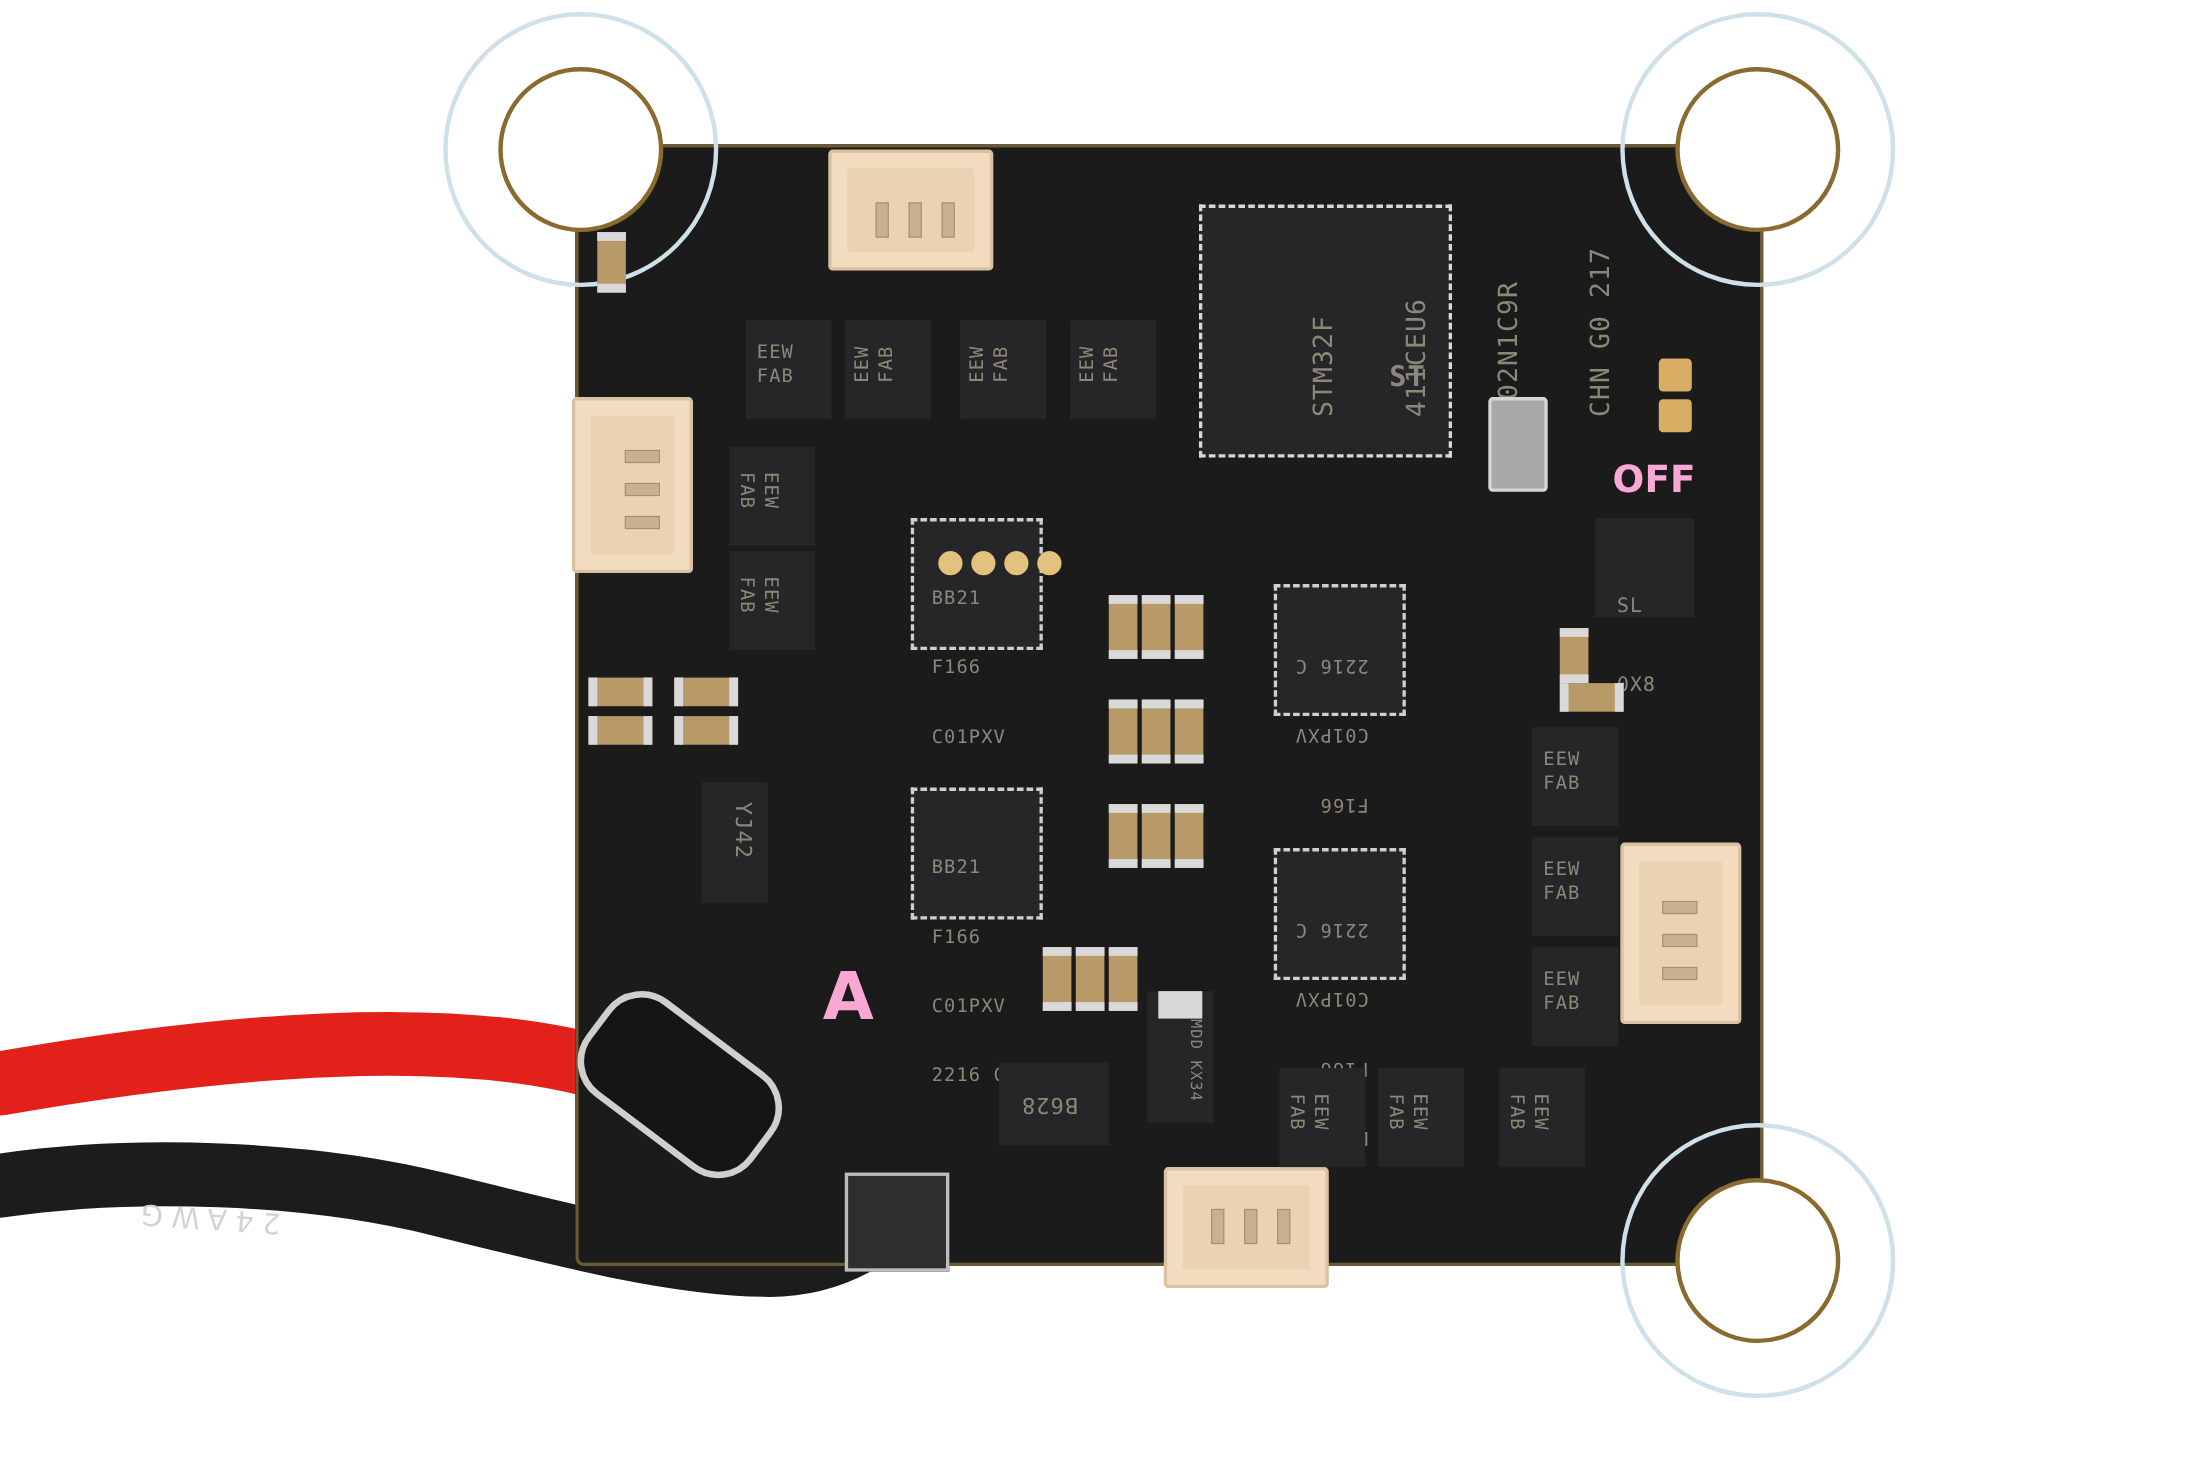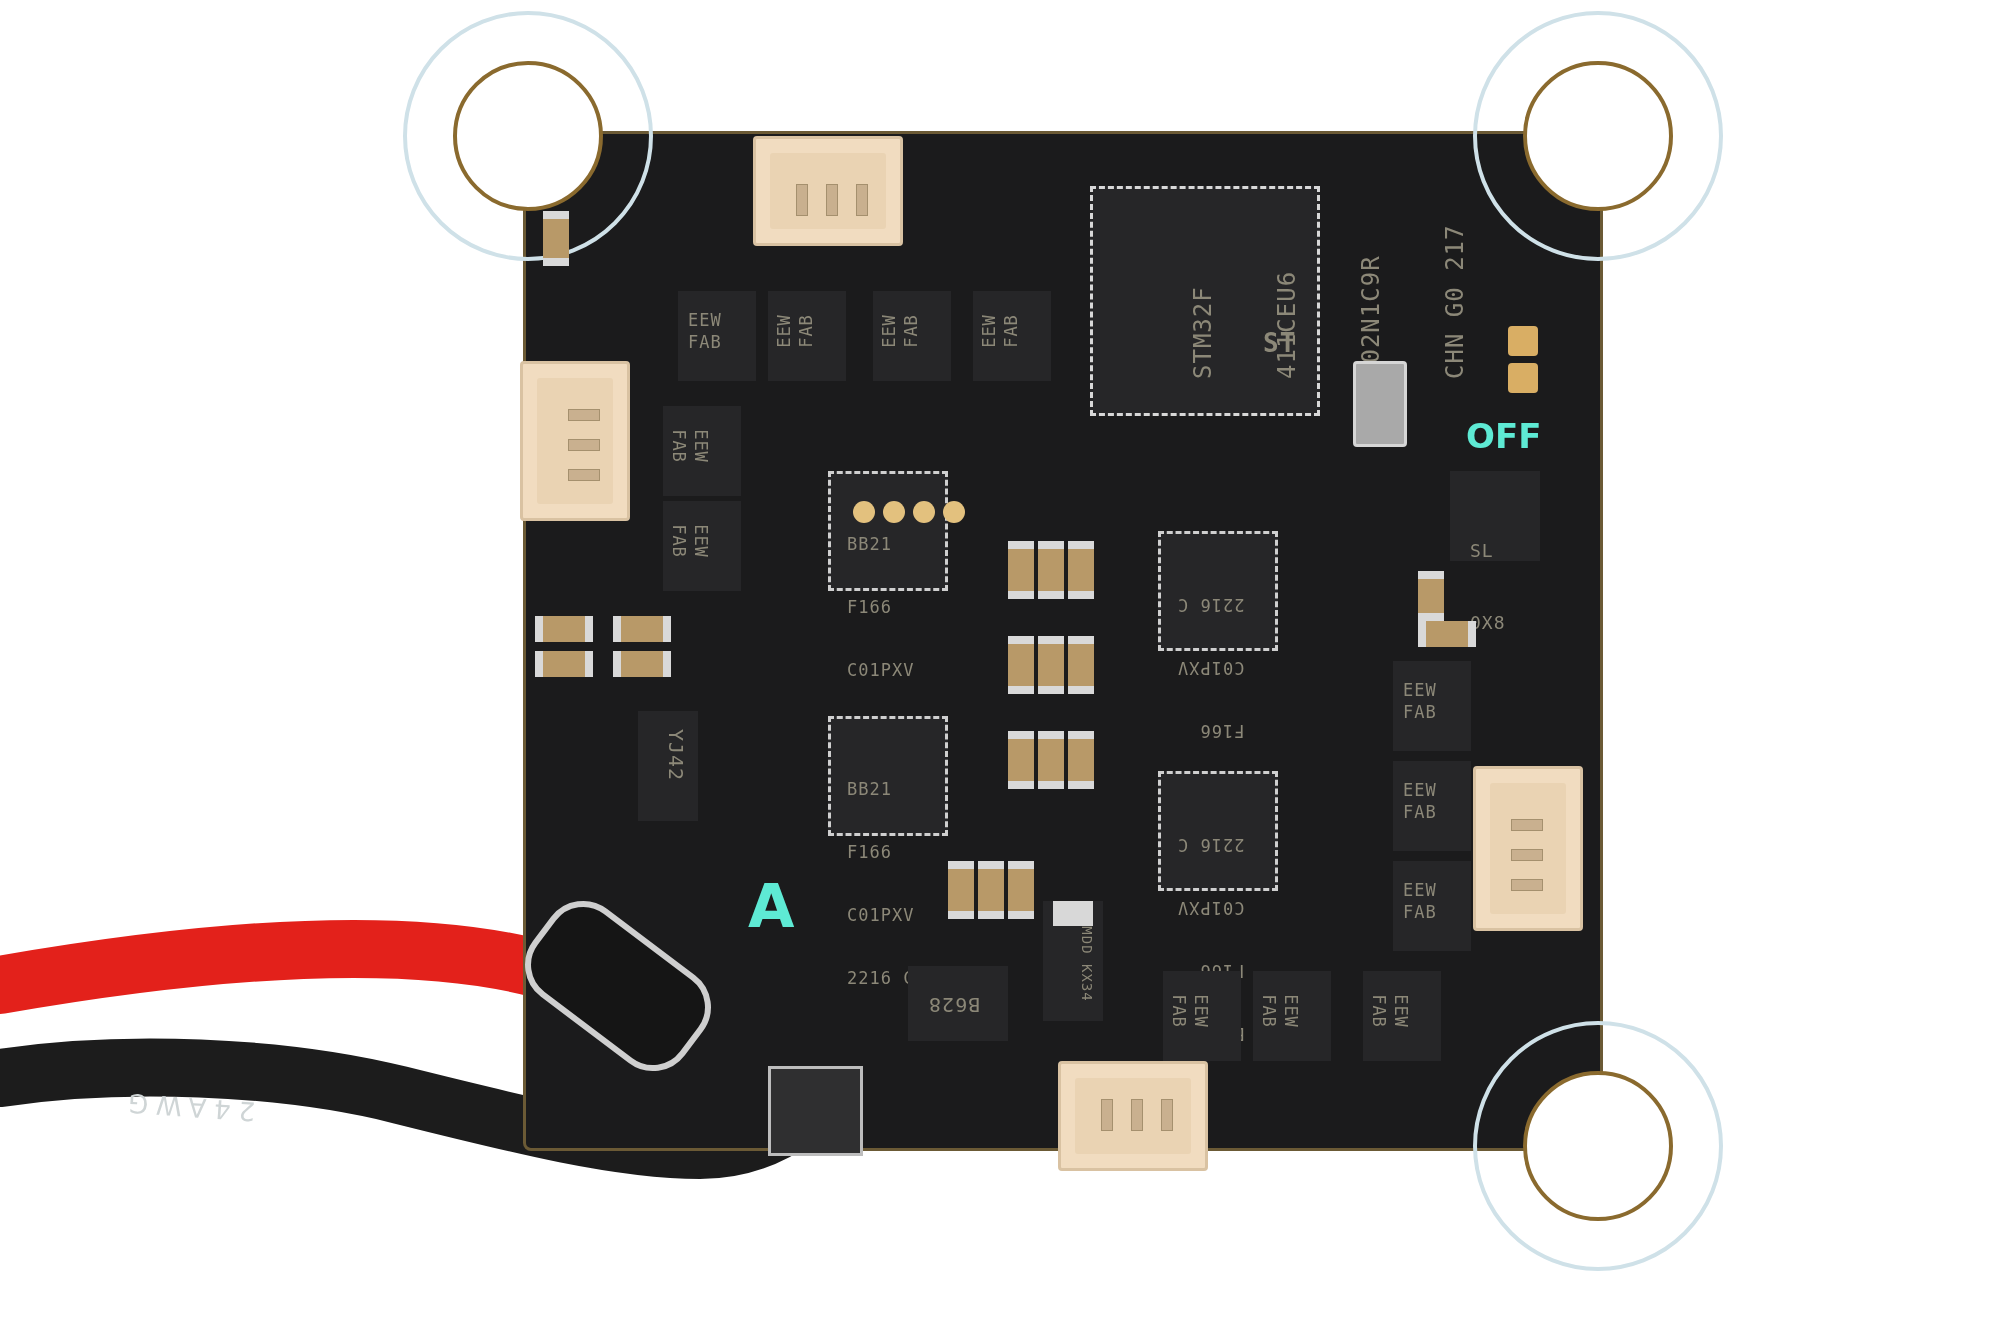--- a/index.html
+++ b/index.html
@@ -15,21 +15,21 @@
   .qfn .chiptext{position:absolute;left:16px;top:18px;font-size:17px;line-height:21px;}
   .so8{position:absolute;width:78px;height:90px;background:#262628;}
   .so8 .chiptext{position:absolute;left:10px;top:18px;font-size:17px;line-height:22px;}
   .conn{position:absolute;background:#f1dcc0;border:3px solid #d9c2a2;box-sizing:border-box;border-radius:4px;}
   .conn .inner{position:absolute;left:14px;top:14px;right:14px;bottom:14px;background:#ead3b3;border-radius:3px;}
   .pin{position:absolute;background:#c9b08f;border:1px solid #a5906e;}
   .cap{position:absolute;width:26px;height:58px;background:#b89968;border-top:8px solid #d9d9d9;border-bottom:8px solid #d9d9d9;box-sizing:border-box;}
   .capH{position:absolute;width:58px;height:26px;background:#b89968;border-left:8px solid #d9d9d9;border-right:8px solid #d9d9d9;box-sizing:border-box;}
   .pad{position:absolute;width:30px;height:30px;background:#d9ae64;border-radius:4px;}
   .via{position:absolute;width:22px;height:22px;border-radius:50%;background:#e3c17e;}
-  .silk{color:#5eead4;font-family:"DejaVu Sans",sans-serif;font-weight:bold;}
+  .silk{color:#f9a8d4;font-family:"DejaVu Sans",sans-serif;font-weight:bold;}
   .wire{position:absolute;}
 </style>
 </head>
 <body>
 
 <svg class="wire" width="2000" height="1333" style="left:0;top:0;position:absolute;">
   <path d="M0,985 C200,950 420,930 560,975 C650,1005 700,1070 760,1120" stroke="#e3211b" stroke-width="58" fill="none" stroke-linecap="round"></path>
   <path d="M0,1078 C120,1060 280,1065 400,1095 C520,1125 620,1150 700,1150 C760,1150 800,1120 830,1090" stroke="#1c1c1c" stroke-width="58" fill="none" stroke-linecap="round"></path>
 </svg>
 

